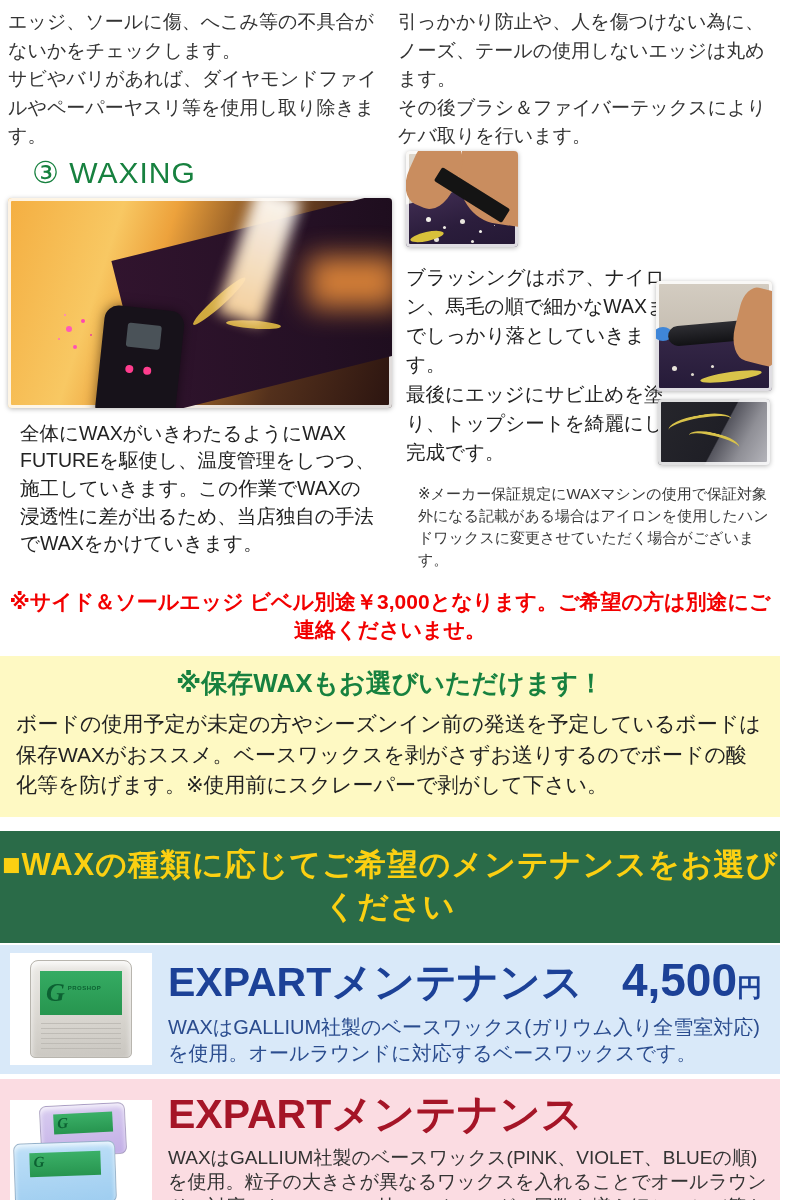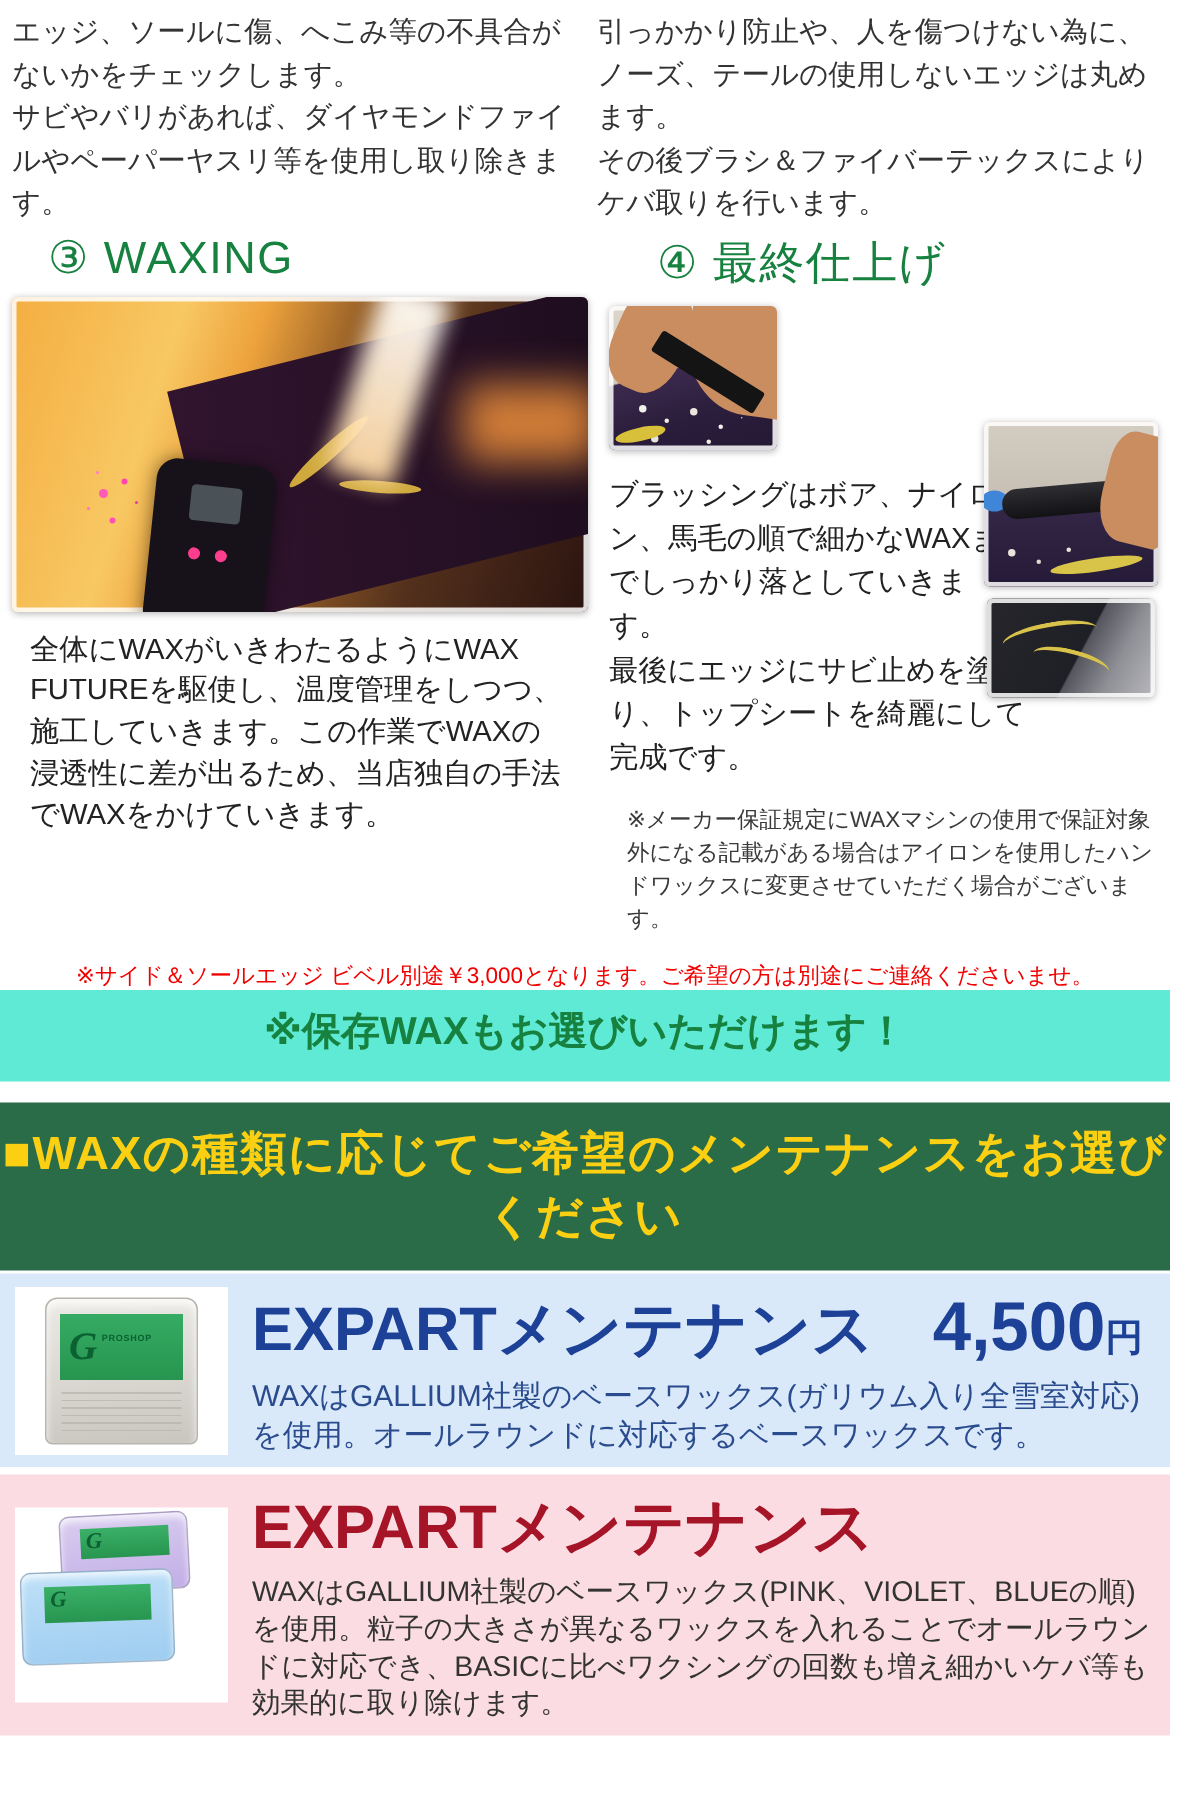--- a/index.html
+++ b/index.html
@@ -84,23 +84,23 @@
   
   .body-left{margin:12px 12px 0;font-size:19.5px;line-height:1.42;color:#222;font-weight:500;}
   .finish-row1{display:flex;gap:10px;}
   .scraper-text{margin:0;font-size:19.5px;line-height:1.5;color:#222;font-weight:500;}
   .finish-row2{margin-top:16px;width:278px;}
   .brushing-text{margin:0;font-size:19.5px;line-height:1.5;color:#222;font-weight:500;
                  white-space:pre-line;}
   .warranty-note{margin:16px 0 0 12px;font-size:15px;line-height:1.45;color:#3a3a3a;}
 
   
-  .bevel-notice{margin:18px 0 0;text-align:center;font-size:15px;font-weight:normal;
+  .bevel-notice{margin:18px 0 0;text-align:center;font-size:21px;font-weight:bold;
                 color:#f20000;}
-  .storage-box{margin-top:0;background:#5eead4;padding:10px 16px 16px;}
+  .storage-box{margin-top:12px;background:#fef9c3;padding:10px 16px 16px;}
   .storage-heading{margin:0;text-align:center;font-size:26px;font-weight:bold;color:#17813f;}
   .storage-body{margin:8px 0 0;font-size:21px;line-height:1.45;color:#222;font-weight:500;}
 
   .banner{margin-top:14px;background:#2a6b48;color:#fbd012;text-align:center;
           font-size:31px;font-weight:bold;padding:13px 0 15px;letter-spacing:1px;}
 
   
   .plan{display:flex;gap:16px;align-items:center;padding:8px 10px;}
   .plan-basic{background:#d9e9f9;margin-top:2px;}
   .plan-expart{background:#fbdce2;margin-top:5px;}
@@ -167,21 +167,20 @@
         <div class="wx-thermo">
           <div class="wx-screen"></div>
           <div class="wx-dot d1"></div>
           <div class="wx-dot d2"></div>
         </div>
       </div>
       <p class="body-left">全体にWAXがいきわたるようにWAX FUTUREを駆使し、温度管理をしつつ、施工していきます。この作業でWAXの浸透性に差が出るため、当店独自の手法でWAXをかけていきます。</p>
     </div>
 
     <div class="col col-right">
-      <h2 class="step-heading">④ 最終仕上げ</h2>
       <div class="finish-row1">
         <div class="photo scraper-photo">
           <div class="sc-arm"></div>
           <div class="sc-arm2"></div>
           <div class="sc-blade"></div>
           <div class="sc-flakes"></div>
           <div class="sc-yellow"></div>
         </div>
       </div>
       <div class="finish-row2">
@@ -200,20 +199,21 @@
         <div class="bd-squig s2"></div>
       </div>
       <p class="warranty-note">※メーカー保証規定にWAXマシンの使用で保証対象外になる記載がある場合はアイロンを使用したハンドワックスに変更させていただく場合がございます。</p>
     </div>
   </div>
 
   <p class="bevel-notice">※サイド＆ソールエッジ ビベル別途￥3,000となります。ご希望の方は別途にご連絡くださいませ。</p>
 
   <div class="storage-box">
     <h3 class="storage-heading">※保存WAXもお選びいただけます！</h3>
+    <p class="storage-body">ボードの使用予定が未定の方やシーズンイン前の発送を予定しているボードは保存WAXがおススメ。ベースワックスを剥がさずお送りするのでボードの酸化等を防げます。※使用前にスクレーパーで剥がして下さい。</p>
   </div>
 
   <div class="banner">■WAXの種類に応じてご希望のメンテナンスをお選びください</div>
 
   <div class="plan plan-basic">
     <div class="product-box basic">
       <div class="pack-basic">
         <div class="plabel">
           <span class="g-letter">G</span>
           <span class="p-sub">PROSHOP</span>

